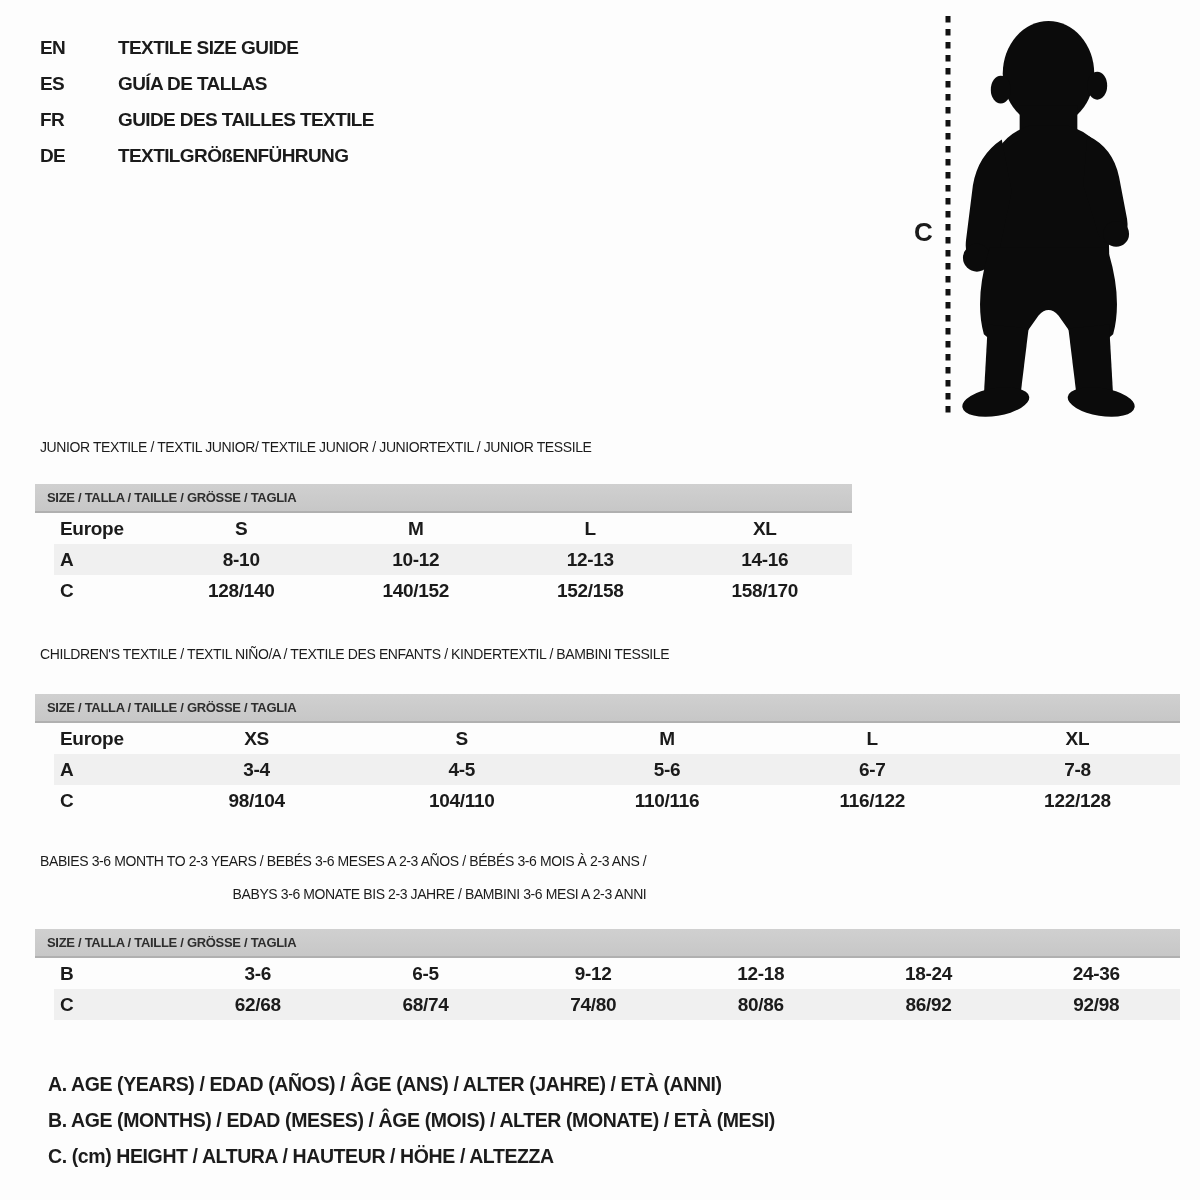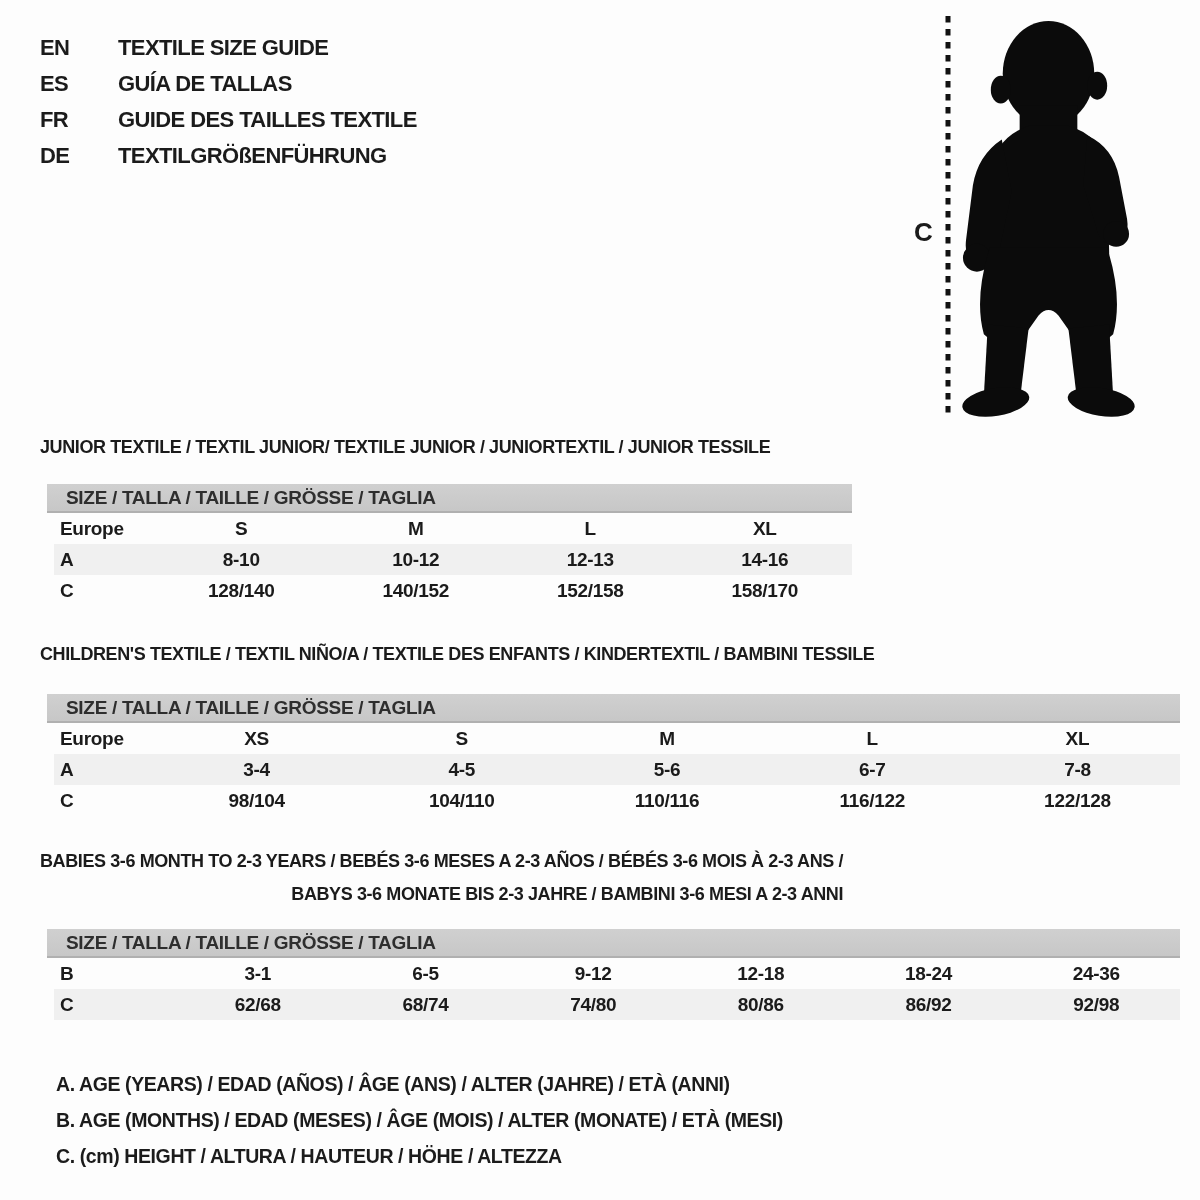--- a/index.html
+++ b/index.html
@@ -9,64 +9,63 @@
     font-family: "Liberation Sans", sans-serif;
     color: #1b1b1b;
     -webkit-font-smoothing: antialiased;
   }
   .canvas { position: relative; width: 1200px; height: 1200px; overflow: hidden; }
 
   
   .lang-block { position: absolute; left: 40px; top: 30px; }
   .lang-row { display: flex; height: 36px; align-items: center; }
   .lang-code, .lang-label {
-    font-size: 22px; font-weight: 700; letter-spacing: -0.6px; white-space: nowrap;
+    font-size: 19px; font-weight: 700; letter-spacing: -0.6px; white-space: nowrap;
   }
   .lang-code { width: 78px; }
 
   
   .height-c { position: absolute; left: 914px; top: 217px; font-size: 26px; font-weight: 700; }
   .dash-line { position: absolute; left: 944px; top: 16px; }
   .toddler { position: absolute; left: 956px; top: 14px; }
 
   
   .section-title {
     position: absolute; left: 40px;
-    font-size: 18px; font-weight: 700; letter-spacing: -0.4px;
+    font-size: 14px; font-weight: 400; letter-spacing: -0.4px;
     white-space: nowrap; line-height: 24px;
   }
   #title-junior   { top: 435px; }
   #title-children { top: 642px; }
   #title-babies   { top: 845px; line-height: 33px; text-align: right; }
 
   
   .size-table { position: absolute; left: 35px; }
   #table-junior   { top: 484px; width: 817px; }
   #table-children { top: 694px; width: 1145px; }
   #table-babies   { top: 929px; width: 1145px; }
 
   .size-bar {
     height: 29px; line-height: 27px;
     background: linear-gradient(#d0d0d0, #c7c7c7);
     border-bottom: 2px solid #b0b0b0;
-    padding-left: 19px;
-    font-size: 19px; font-weight: 700; letter-spacing: -0.3px; color: #2e2e2e;
+    padding-left: 12px;
+    font-size: 13px; font-weight: 700; letter-spacing: -0.3px; color: #2e2e2e;
     white-space: nowrap;
-    margin-left: 12px;
   }
   .trow { display: flex; height: 31px; align-items: center; font-size: 19px; font-weight: 700; margin-left: 19px; }
   .trow.shaded { background: #f0f0f0; }
   .tlabel { padding-left: 6px; letter-spacing: -0.3px; }
   .cols-4 .tlabel { width: 100px; }
   .cols-5 .tlabel { width: 100px; }
   .cols-6 .tlabel { width: 120px; }
   .tcell { flex: 1; text-align: center; letter-spacing: -0.3px; }
 
   
-  .legend { position: absolute; left: 56px; top: 1066px; }
+  .legend { position: absolute; left: 48px; top: 1066px; }
   .legend-line {
     height: 36px; line-height: 36px;
     font-size: 19.5px; font-weight: 700; letter-spacing: -0.4px; white-space: nowrap;
   }
 </style>
 </head>
 <body>
 
 <div class="canvas">
 
@@ -178,21 +177,21 @@
 
   <h2 class="section-title" id="title-babies">
     <div>BABIES 3-6 MONTH TO 2-3 YEARS / BEBÉS 3-6 MESES A 2-3 AÑOS / BÉBÉS 3-6 MOIS À 2-3 ANS /</div>
     <div>BABYS 3-6 MONATE BIS 2-3 JAHRE / BAMBINI 3-6 MESI A 2-3 ANNI</div>
   </h2>
   <div class="size-table cols-6" id="table-babies">
     <div class="size-bar">SIZE / TALLA / TAILLE / GRÖSSE / TAGLIA</div>
     <div>
         <div class="trow">
           <div class="tlabel">B</div>
-          <div class="tcell">3-1</div>
+          <div class="tcell">3-6</div>
           <div class="tcell">6-5</div>
           <div class="tcell">9-12</div>
           <div class="tcell">12-18</div>
           <div class="tcell">18-24</div>
           <div class="tcell">24-36</div>
         </div>
         <div class="trow shaded">
           <div class="tlabel">C</div>
           <div class="tcell">62/68</div>
           <div class="tcell">68/74</div>

